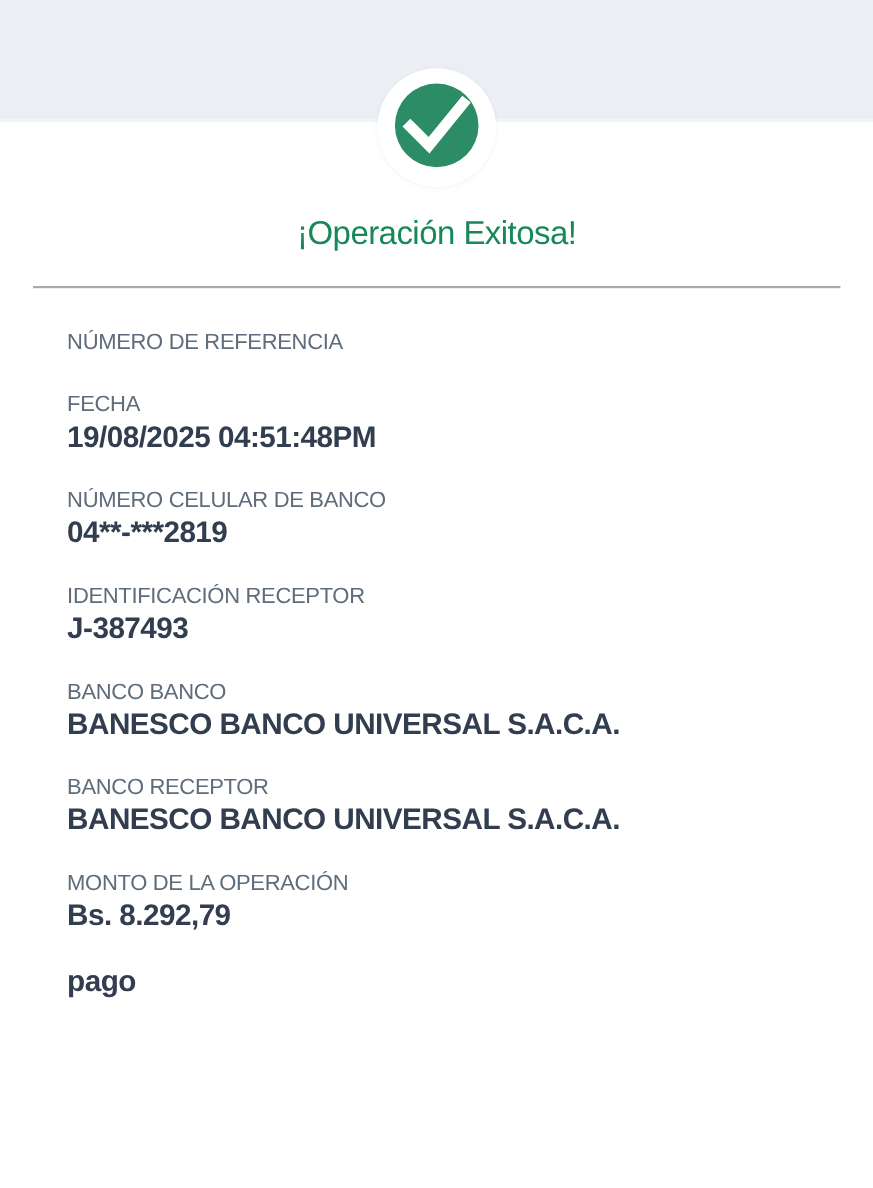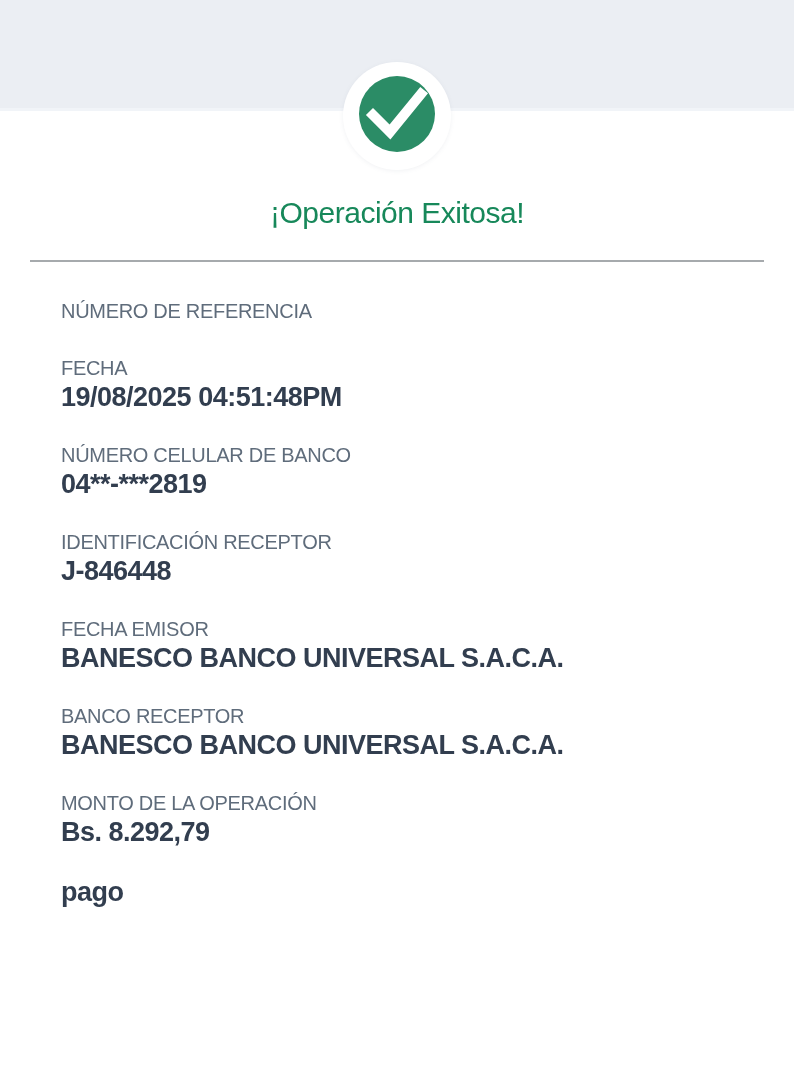--- a/index.html
+++ b/index.html
@@ -128,25 +128,25 @@
       </div>
 
       <div class="field">
         <div class="field-label">NÚMERO CELULAR DE BANCO</div>
         <div class="field-value">04**-***2819</div>
       </div>
 
 
       <div class="field">
         <div class="field-label">IDENTIFICACIÓN RECEPTOR</div>
-        <div class="field-value">J-846448</div>
+        <div class="field-value">J-387493</div>
       </div>
 
       <div class="field">
-        <div class="field-label">FECHA EMISOR</div>
+        <div class="field-label">BANCO BANCO</div>
         <div class="field-value">BANESCO BANCO UNIVERSAL S.A.C.A.</div>
       </div>
 
       <div class="field">
         <div class="field-label">BANCO RECEPTOR</div>
         <div class="field-value">BANESCO BANCO UNIVERSAL S.A.C.A.</div>
       </div>
 
       <div class="field">
         <div class="field-label">MONTO DE LA OPERACIÓN</div>

